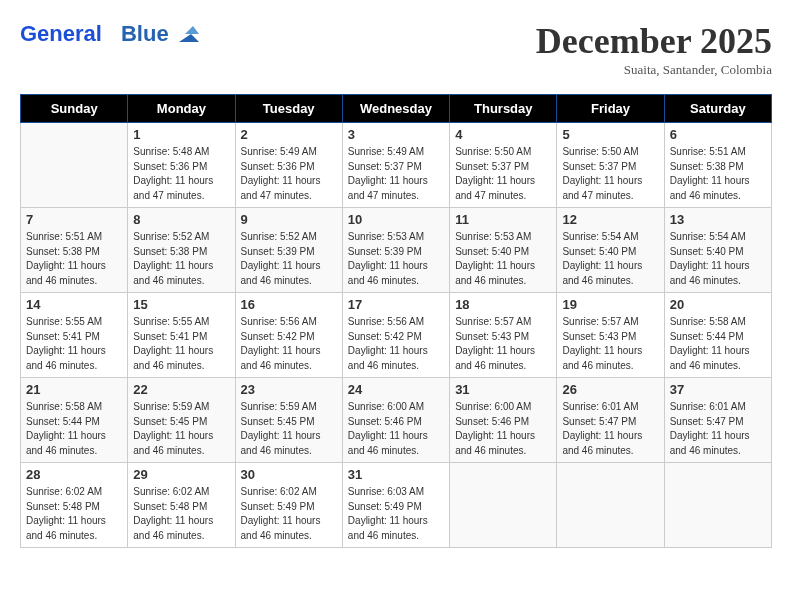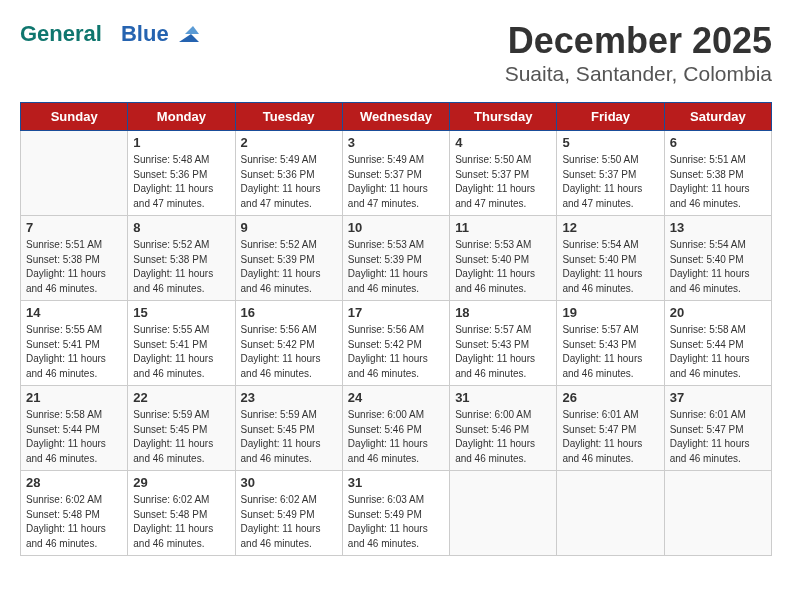--- a/index.html
+++ b/index.html
@@ -18,47 +18,47 @@
     }
     .logo {
       display: flex;
       align-items: center;
     }
     .logo-text {
       font-size: 22px;
       font-weight: bold;
       line-height: 1.1;
     }
-    .logo-general { color: #0f766e; }
+    .logo-general { color: #1d4ed8; }
     .logo-blue { color: #2563b0; margin-left: 19px; }
     .logo-icon {
       width: 28px;
       height: 28px;
       margin-left: 2px;
     }
     .title-block {
       text-align: right;
+      font-family: Liberation Serif, serif;
     }
     .month-title {
       font-size: 36px;
       font-weight: bold;
       color: #333;
     }
     .location {
-      font-size: 21px;
+      font-size: 13px;
       color: #555;
-      text-align: center;
     }
     .calendar {
       width: 100%;
       border-collapse: collapse;
       border: 1px solid #ccc;
     }
     .calendar th {
-      background-color: #b91c1c;
+      background-color: #000000;
       color: #fff;
       font-size: 13px;
       font-weight: bold;
       padding: 6px 4px;
       text-align: center;
       border: 1px solid #1a4d99;
     }
     .calendar td {
       vertical-align: top;
       padding: 4px 5px;

